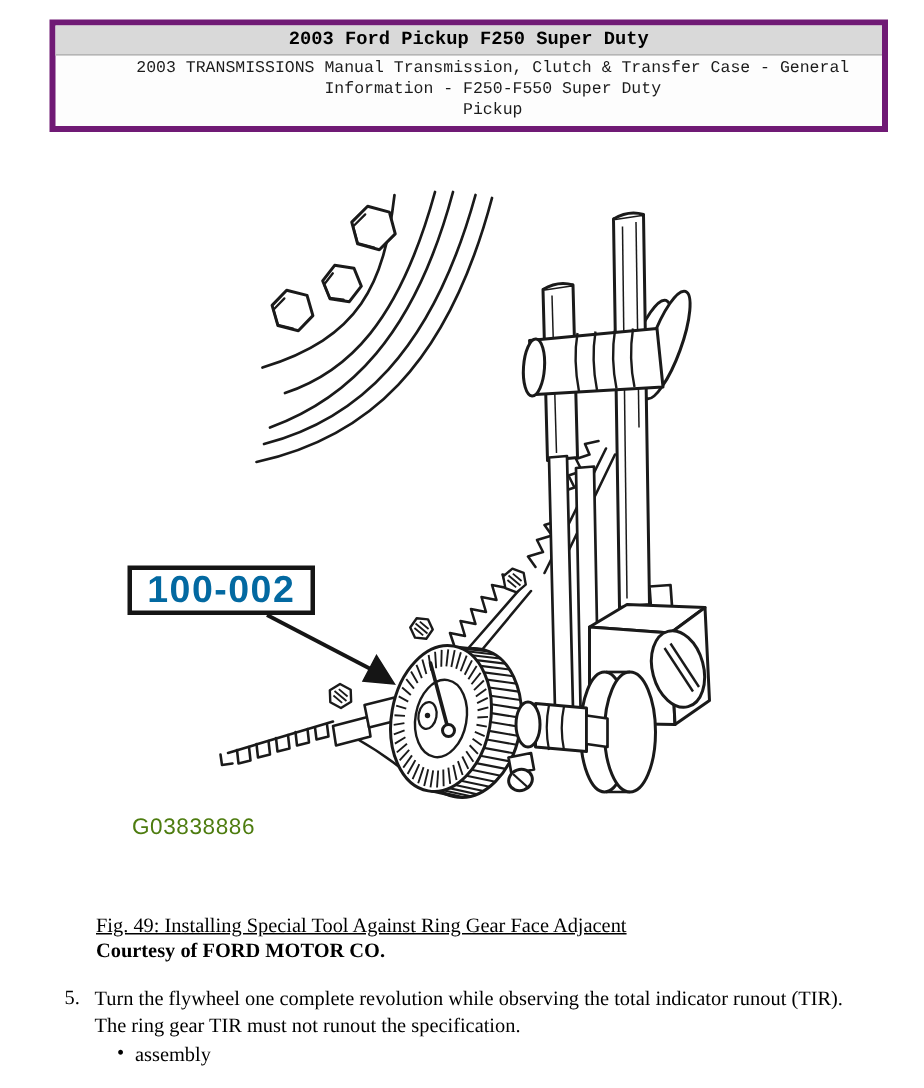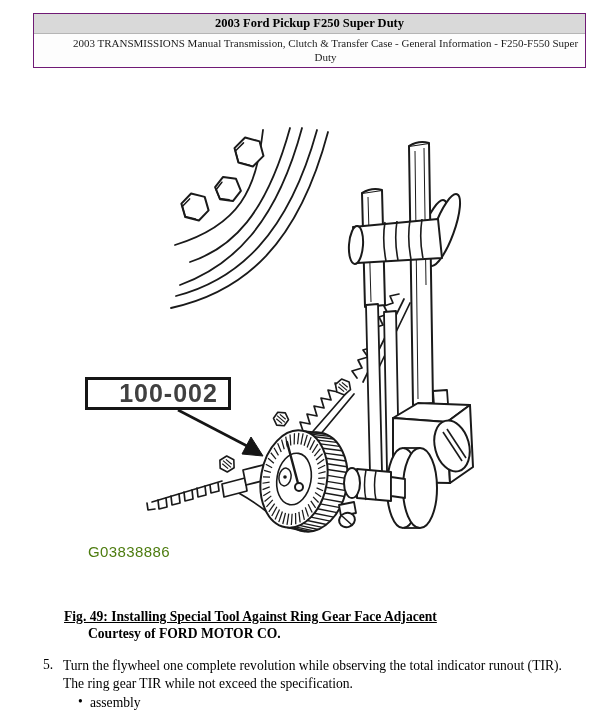--- a/index.html
+++ b/index.html
@@ -1,51 +1,52 @@
 <!DOCTYPE html>
 <html><head>
 <meta charset="utf-8">
 <style>
   html,body { margin:0; padding:0; background:#fff; }
   .page { position:relative; width:616px; height:725px; background:#fff; overflow:hidden;
           font-family:"Liberation Serif", serif; color:#000; }
 
-  .header-box { position:absolute; left:33px; top:13px; width:551px; border:1px solid #701a75;
-                background:#fdfdfd; font-family:Liberation Serif, serif; }
+  .header-box { position:absolute; left:33px; top:13px; width:551px; border:4px solid #701a75;
+                background:#fdfdfd; font-family:Liberation Mono, monospace; }
   .title-bar  { height:19px; background:#d9d9d9; border-bottom:1px solid #b5b5b5; text-align:center;
                 font-weight:bold; font-size:12.5px; line-height:19px; color:#000; }
   .subtitle   { text-align:center; font-size:11px; line-height:14px; padding:2px 0 3px; color:#1c1c1c;margin-left:32px; }
 
   .art-svg    { position:absolute; left:40px; top:95px; width:560px; height:440px; }
 
   .label-box  { position:absolute; left:85px; top:377px; width:119px; height:27px; border:3px solid #151515;
                 background:#fff; font-family:"Liberation Sans", sans-serif; font-weight:bold; font-size:25px;
-                line-height:26px; text-align:center; letter-spacing:1px; color:#404040;padding-left:21px; }
+                line-height:26px; text-align:center; letter-spacing:1px; color:#0369a1; }
 
   .image-code { position:absolute; left:88px; top:543px; font-family:"Liberation Sans", sans-serif;
                 font-size:15px; letter-spacing:0.4px; color:#4d7c0f; }
 
-  .caption-title    { position:absolute; left:64px; top:609px; font-size:13.6px; font-weight:bold;
+  .caption-title    { position:absolute; left:64px; top:609px; font-size:13.6px; font-weight:normal;
                       text-decoration:underline; white-space:nowrap; }
-  .caption-courtesy { position:absolute; left:64px; top:626px; font-size:13.6px; font-weight:bold;margin-left:24px; }
+  .caption-courtesy { position:absolute; left:64px; top:626px; font-size:13.6px; font-weight:bold; }
 
   .step-number  { position:absolute; left:43px; top:657px; font-size:13.6px; }
   .step-lines   { position:absolute; left:63px; top:657px; font-size:13.6px; line-height:18px; white-space:nowrap; }
   .bullet-dot   { position:absolute; left:78px; top:694px; font-size:13.6px; }
   .bullet-lines { position:absolute; left:90px; top:694px; font-size:13.6px; line-height:17.5px; white-space:nowrap; }
 </style>
 </head>
 <body>
 
 <div class="page">
 
   <div class="header-box">
     <div class="title-bar">2003 Ford Pickup F250 Super Duty</div>
     <div class="subtitle">
       <div>2003 TRANSMISSIONS Manual Transmission, Clutch &amp; Transfer Case - General Information - F250-F550 Super Duty</div>
+      <div>Pickup</div>
     </div>
   </div>
 
   <svg class="art-svg" viewBox="40 95 560 440" xmlns="http://www.w3.org/2000/svg">
 
     <g id="flywheel" stroke="#1a1a1a" fill="none" stroke-width="1.8" stroke-linecap="round">
       <path d="M263,130 C256,190 240,225 175,245"></path>
       <path d="M290,128 C266,215 232,248 190,262"></path>
       <path d="M302,128 C276,225 232,266 180,285"></path>
       <path d="M317,130 C288,235 238,280 176,296"></path>
@@ -229,20 +230,20 @@
 
   <div class="label-box">100-002</div>
   <div class="image-code">G03838886</div>
 
   <div class="caption-title">Fig. 49: Installing Special Tool Against Ring Gear Face Adjacent</div>
   <div class="caption-courtesy">Courtesy of FORD MOTOR CO.</div>
 
   <div class="step-number">5.</div>
   <div class="step-lines">
     <div>Turn the flywheel one complete revolution while observing the total indicator runout (TIR).</div>
-    <div>The ring gear TIR while not exceed the specification.</div>
+    <div>The ring gear TIR must not runout the specification.</div>
   </div>
   <div class="bullet-dot">•</div>
   <div class="bullet-lines">
     <div>assembly</div>
   </div>
 
 </div>
 
 </body></html>

